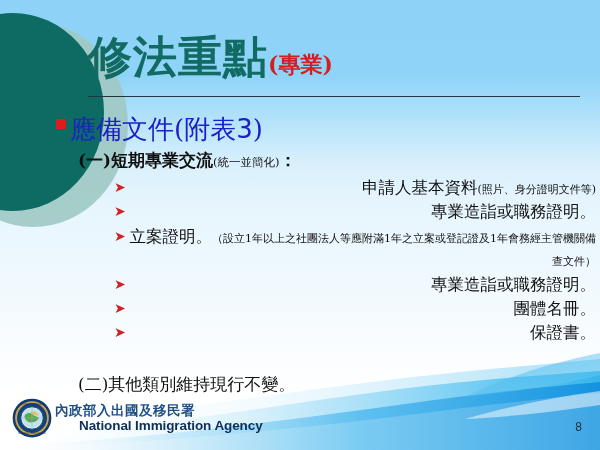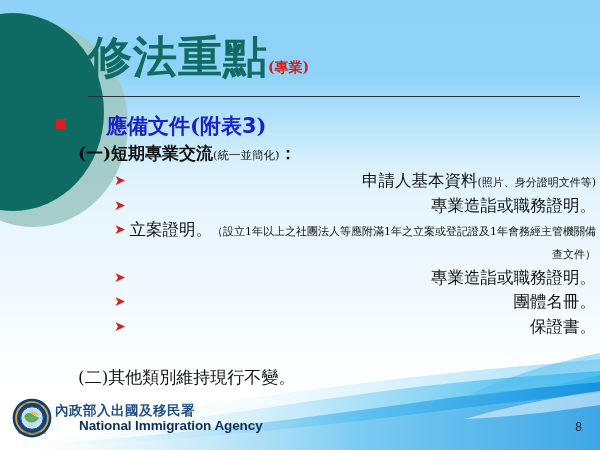--- a/index.html
+++ b/index.html
@@ -75,21 +75,21 @@
   }
   .title-main {
     font-family: Liberation Mono, monospace;
     font-size: 44px;
     font-weight: bold;
     color: #126b63;
     letter-spacing: 1px;
   }
   .title-sub {
     font-family: "DejaVu Serif", "Liberation Serif", serif;
-    font-size: 14px;
+    font-size: 22px;
     font-weight: bold;
     color: #d21f1f;
     vertical-align: baseline;
   }
   .title-rule {
     position: absolute;
     left: 88px;
     top: 96px;
     width: 492px;
     height: 0;
@@ -102,26 +102,25 @@
     left: 56px;
     top: 112px;
     width: 540px;
     color: #1a1a1a;
   }
 
   .lvl1 {
     display: flex;
     align-items: flex-start;
     font-family: "DejaVu Serif", "Liberation Serif", serif;
-    font-size: 21px;
-    font-weight: bold;
+    font-size: 26px;
+    font-weight: normal;
     color: #1b21c9;
     line-height: 1.35;
     margin-bottom: 2px;
-    gap: 36px;
   }
   .sq-bullet {
     width: 10px;
     height: 10px;
     background: #e01b1b;
     margin-top: 7px;
     margin-right: 4px;
     flex: 0 0 auto;
   }
   .lvl1 .num { font-family: "DejaVu Sans", "Liberation Sans", sans-serif; }

